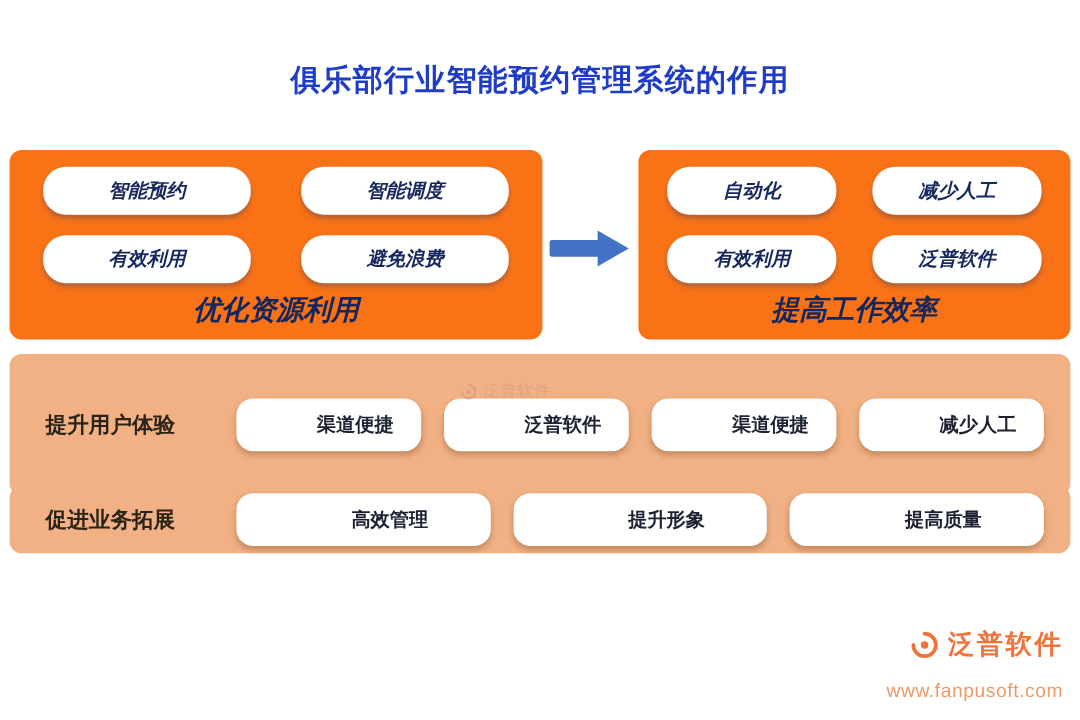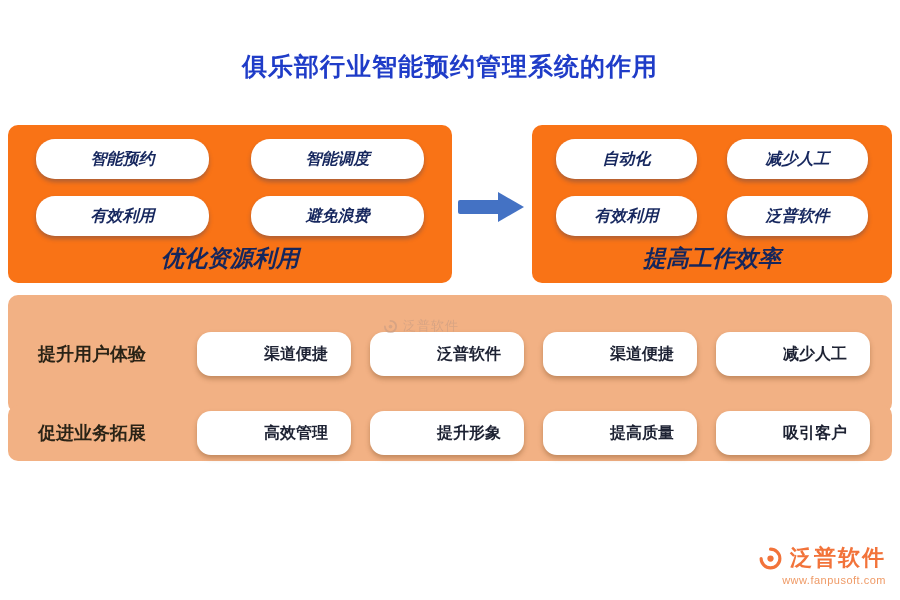--- a/index.html
+++ b/index.html
@@ -142,23 +142,23 @@
     gap: 7px;
   }
   .brand-icon { width: 25px; height: 25px; }
   .brand-name {
     font-size: 22px;
     font-weight: bold;
     color: #f2733a;
     letter-spacing: 2px;
   }
   .brand-url {
-    font-size: 11px;
+    font-size: 16px;
     color: #ef9a66;
-    margin-top: 1px;
+    margin-top: 16px;
     letter-spacing: 0.5px;
   }
 </style>
 </head>
 <body>
 
 <div class="canvas">
 
   <div class="title">俱乐部行业智能预约管理系统的作用</div>
 
@@ -193,21 +193,20 @@
     <div class="pill">泛普软件</div>
     <div class="pill">渠道便捷</div>
     <div class="pill">减少人工</div>
   </div>
 
   <div class="orange-row row2">
     <div class="row-label">促进业务拓展</div>
     <div class="pill">高效管理</div>
     <div class="pill">提升形象</div>
     <div class="pill">提高质量</div>
-    <div class="pill">吸引客户</div>
   </div>
 
   <div class="watermark">
     <svg class="wm-icon" viewBox="0 0 24 24">
       <path d="M12 3a9 9 0 1 1-9 9" fill="none" stroke="#c49a83" stroke-width="3" stroke-linecap="round"></path>
       <circle cx="12" cy="12" r="3" fill="#c49a83"></circle>
     </svg>
     <span class="wm-text">泛普软件</span>
   </div>
 

